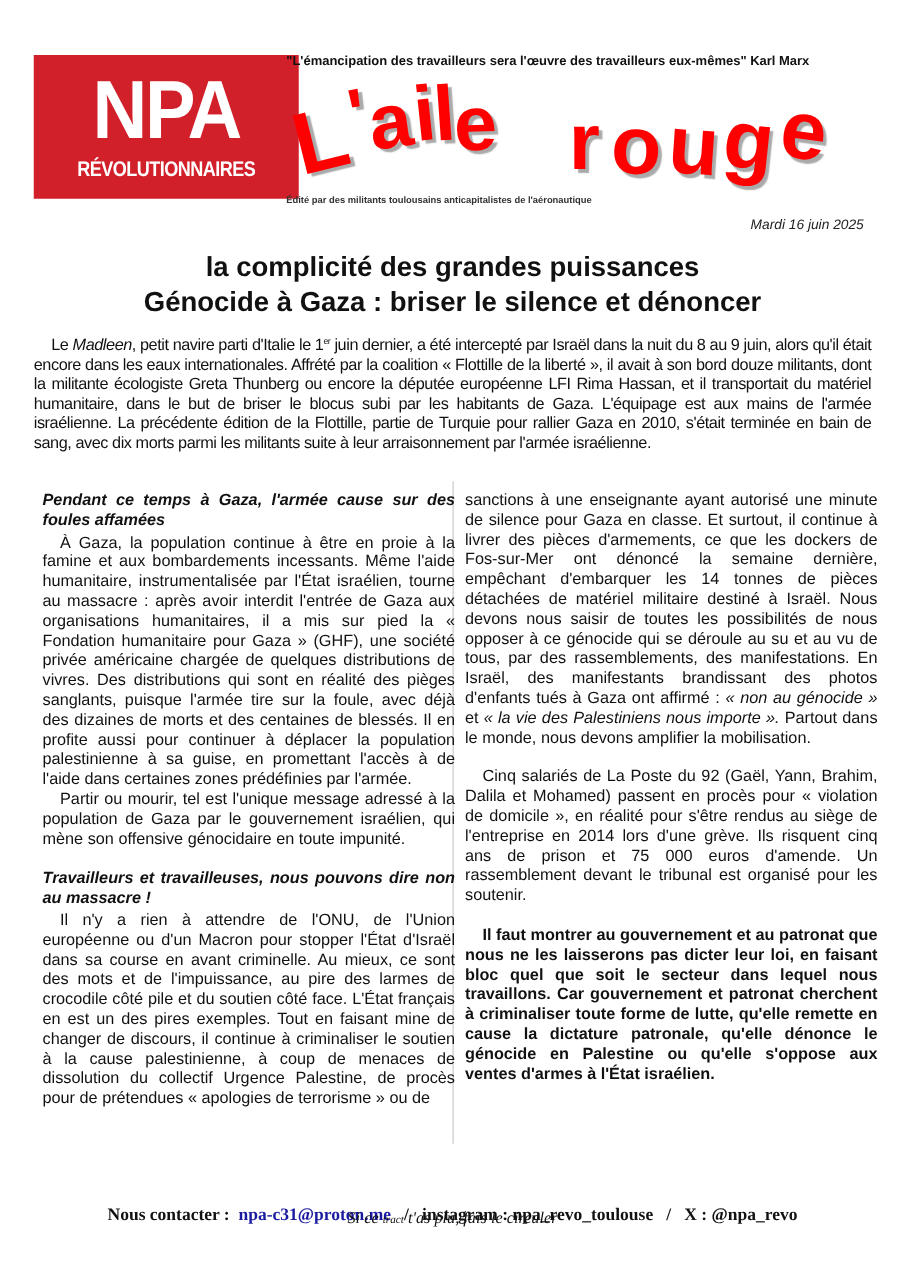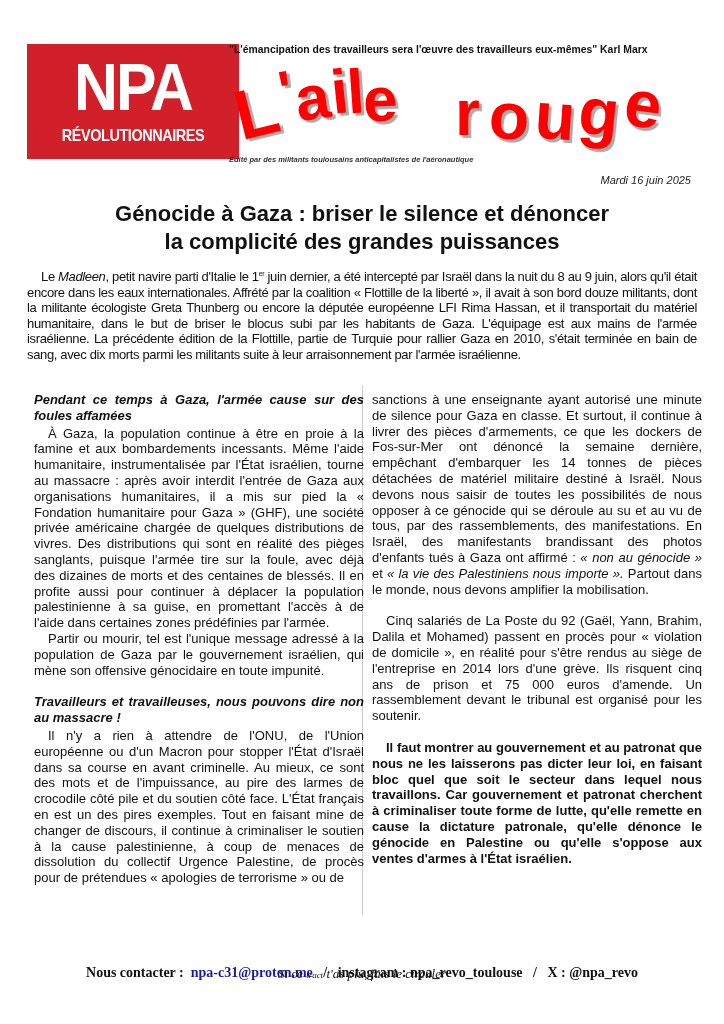--- a/index.html
+++ b/index.html
@@ -3,21 +3,21 @@
 <meta charset="utf-8">
 <style>
   html, body { margin:0; padding:0; background:#fff; }
   body { width:724px; height:1024px; position:relative; overflow:hidden; font-family:"Liberation Sans", sans-serif; color:#111; }
   .logo { position:absolute; left:27px; top:44px; width:212px; height:115px; background:#d2202a; color:#fff; text-align:center; }
   .logo .npa { font-family:"Liberation Sans", sans-serif; font-weight:bold; font-size:66px; line-height:66px; margin-top:10px; letter-spacing:-2px; transform:scaleX(0.92); }
   .logo .rev { font-weight:bold; font-size:17px; margin-top:6px; letter-spacing:-0.5px; transform:scaleX(0.85); }
   .quote { position:absolute; left:229px; top:44px; font-weight:bold; font-size:10.4px; white-space:nowrap; }
   .masthead { position:absolute; left:233px; top:64px; width:480px; height:100px; }
   .masthead span { position:absolute; font-family:"Liberation Sans", sans-serif; font-weight:bold; color:#f00; text-shadow:3px 3px 1px #aaa; }
-  .edite { position:absolute; left:229px; top:155px; font-size:7.5px; font-style:italic; font-weight:bold; color:#333; }
+  .edite { position:absolute; left:229px; top:155px; font-size:7.5px; font-weight:bold; color:#333; }
   .date { position:absolute; right:33px; top:174px; font-size:11px; font-style:italic; color:#222; }
   .title { position:absolute; left:20px; width:684px; top:200px; text-align:center; font-weight:bold; font-size:22px; line-height:28px; }
   .intro { position:absolute; left:27px; width:670px; top:266px; font-size:13px; line-height:15.5px; text-align:justify; font-family:"Liberation Sans", sans-serif; letter-spacing:-0.35px; }
   .col { position:absolute; top:392px; width:330px; font-size:13px; line-height:15.8px; text-align:justify; }
   .col.left { left:34px; }
   .col.right { left:372px; }
   .divider { position:absolute; left:362px; top:385px; width:1px; height:530px; background:#ccc; }
   .sub { font-weight:bold; font-style:italic; margin:0 0 2px 0; }
   p { margin:0; text-indent:14px; }
   .gap { height:16px; }
@@ -49,22 +49,22 @@
   <span style="left:256px;top:14px;font-size:66px;transform:rotate(2deg);">o</span>
   <span style="left:302px;top:14px;font-size:66px;transform:rotate(4deg);">u</span>
   <span style="left:346px;top:10px;font-size:66px;transform:rotate(6deg);">g</span>
   <span style="left:392px;top:2px;font-size:66px;transform:rotate(8deg);">e</span>
 </div>
 
 <div class="edite">Édité par des militants toulousains anticapitalistes de l'aéronautique</div>
 <div class="date">Mardi 16 juin 2025</div>
 
 <div class="title">
+  <div>la complicité des grandes puissances</div>
   <div>Génocide à Gaza : briser le silence et dénoncer</div>
-  <div>la complicité des grandes puissances</div>
 </div>
 
 <div class="intro">
   <span style="display:inline-block;width:14px;"></span><span>Le </span><span class="it">Madleen</span><span>, petit navire parti d'Italie le 1</span><sup style="font-size:7px;">er</sup><span> juin dernier, a été intercepté par Israël dans la nuit du 8 au 9 juin, alors qu'il était encore dans les eaux internationales. Affrété par la coalition « Flottille de la liberté », il avait à son bord douze militants, dont la militante écologiste Greta Thunberg ou encore la députée européenne LFI Rima Hassan, et il transportait du matériel humanitaire, dans le but de briser le blocus subi par les habitants de Gaza. L'équipage est aux mains de l'armée israélienne. La précédente édition de la Flottille, partie de Turquie pour rallier Gaza en 2010, s'était terminée en bain de sang, avec dix morts parmi les militants suite à leur arraisonnement par l'armée israélienne.</span>
 </div>
 
 <div class="divider"></div>
 
 <div class="col left">
   <div class="sub">Pendant ce temps à Gaza, l'armée cause sur des foules affamées</div>

